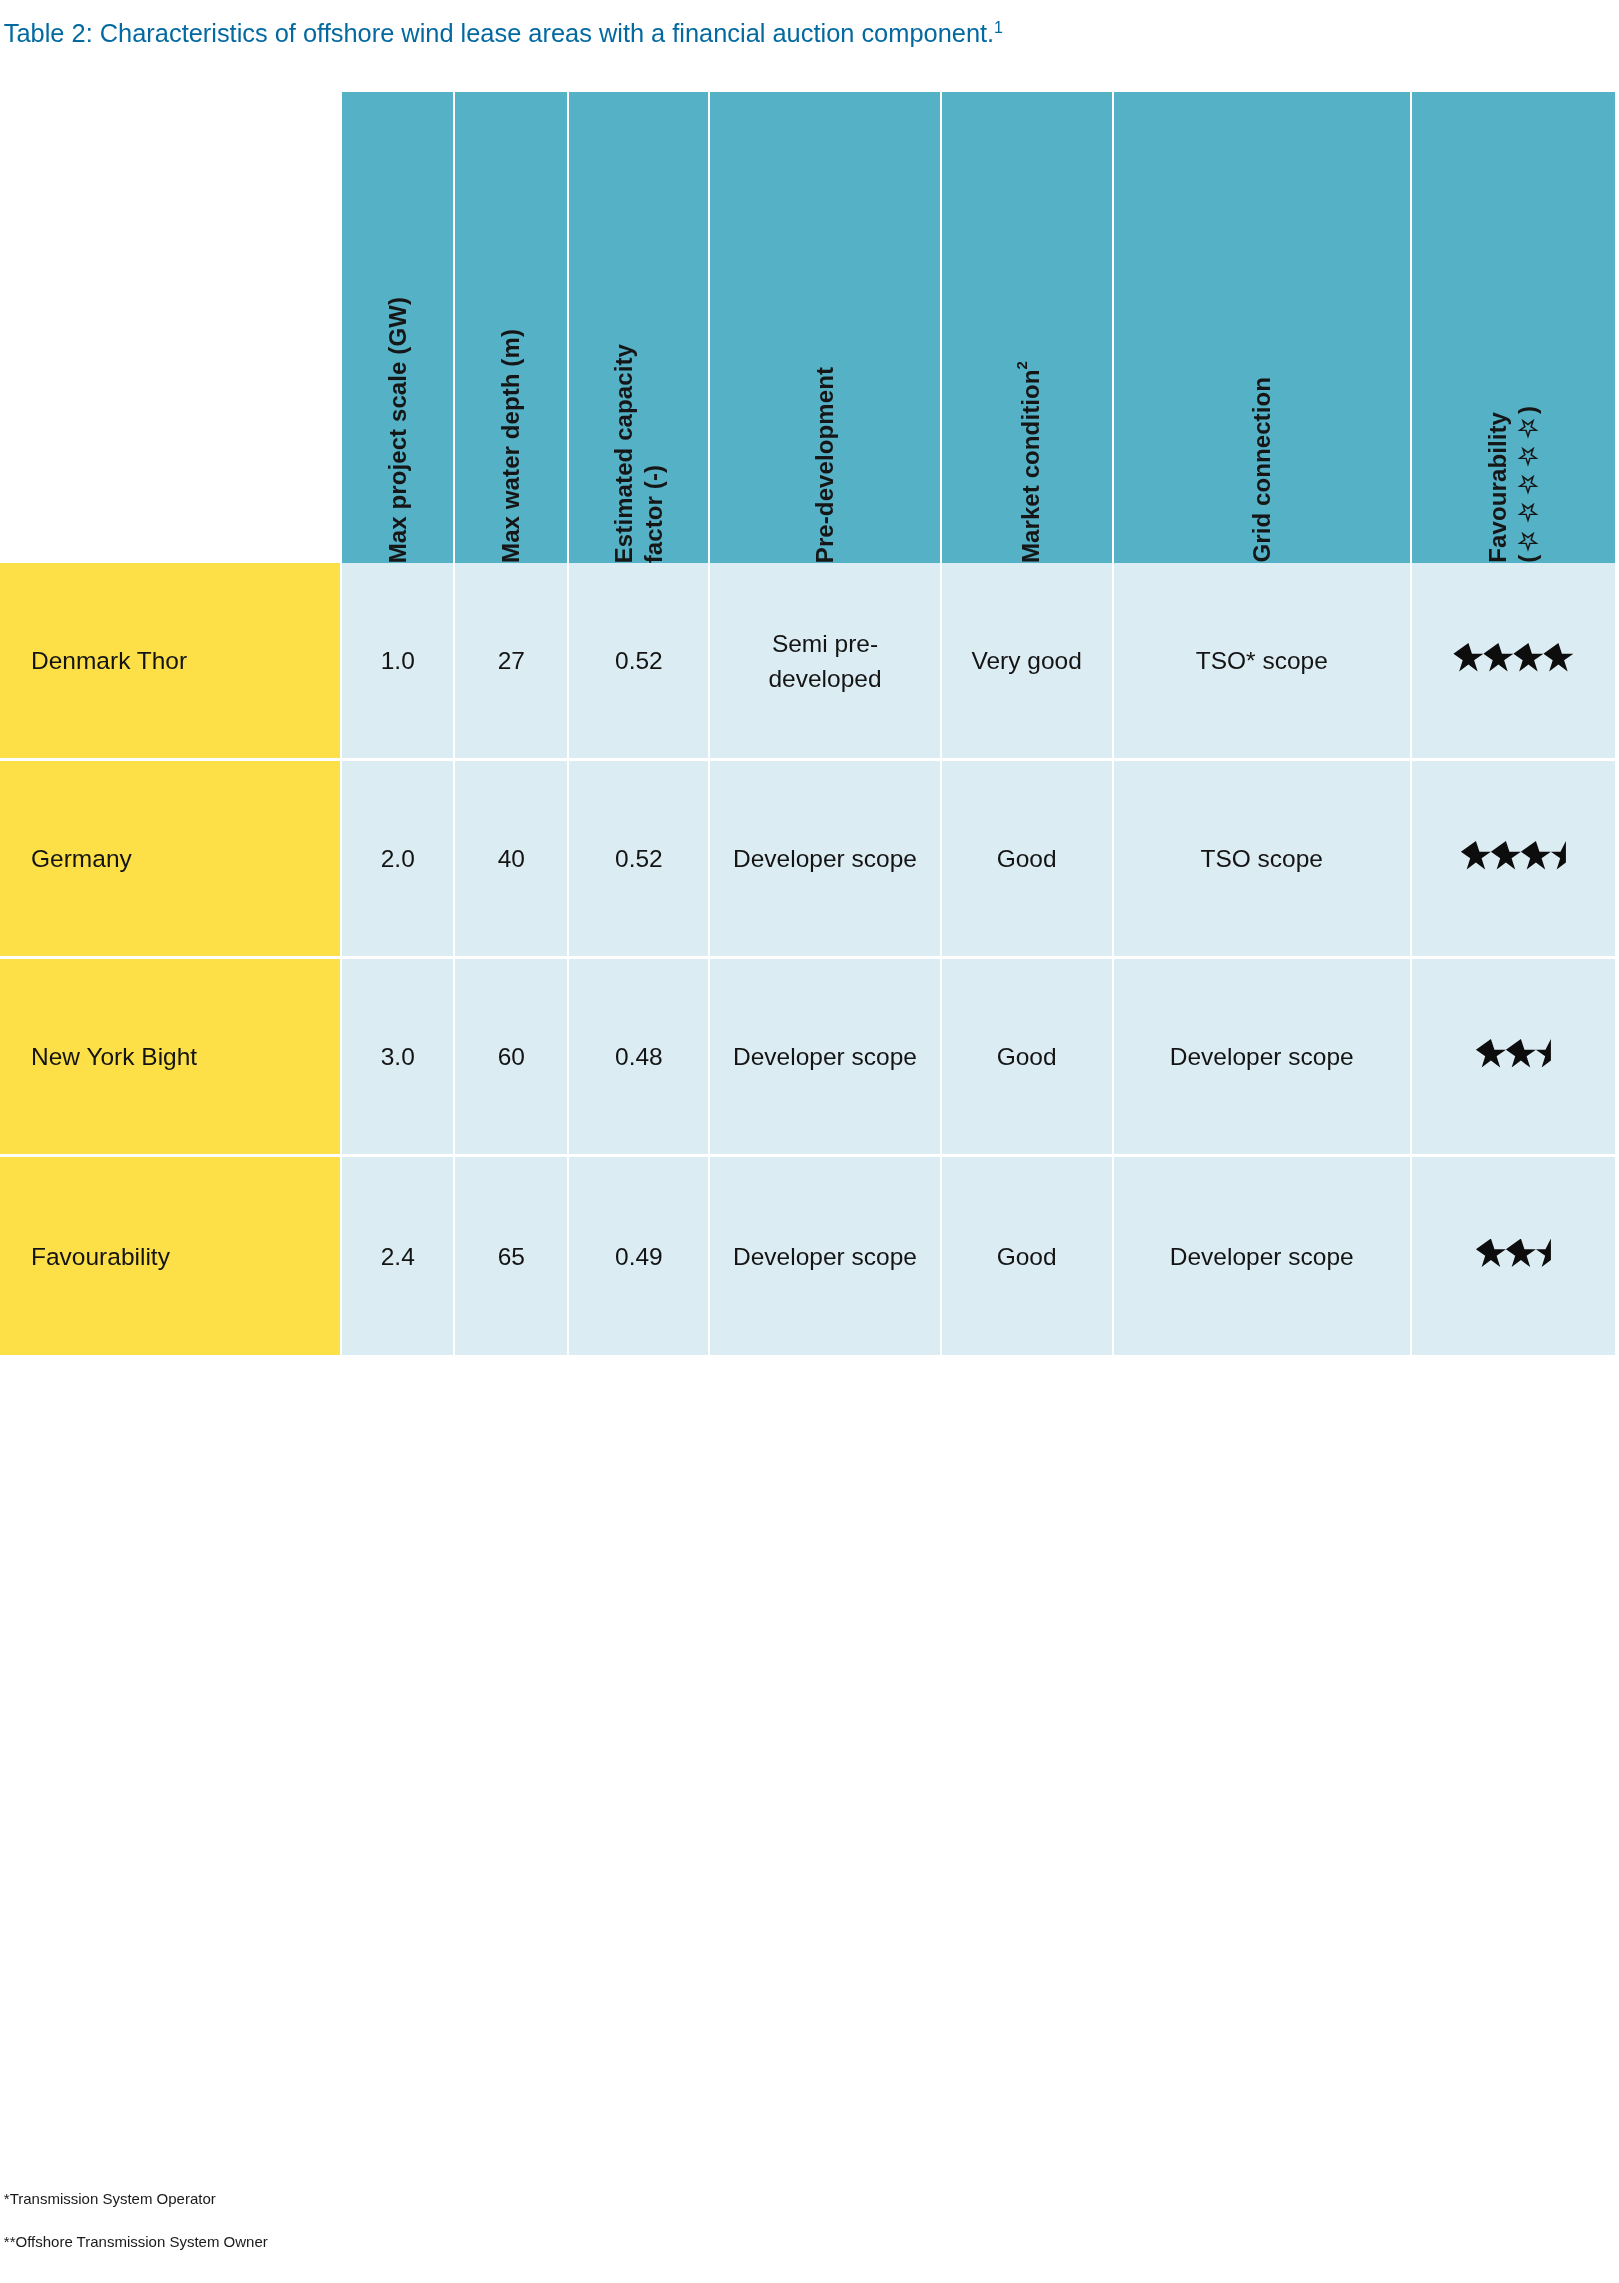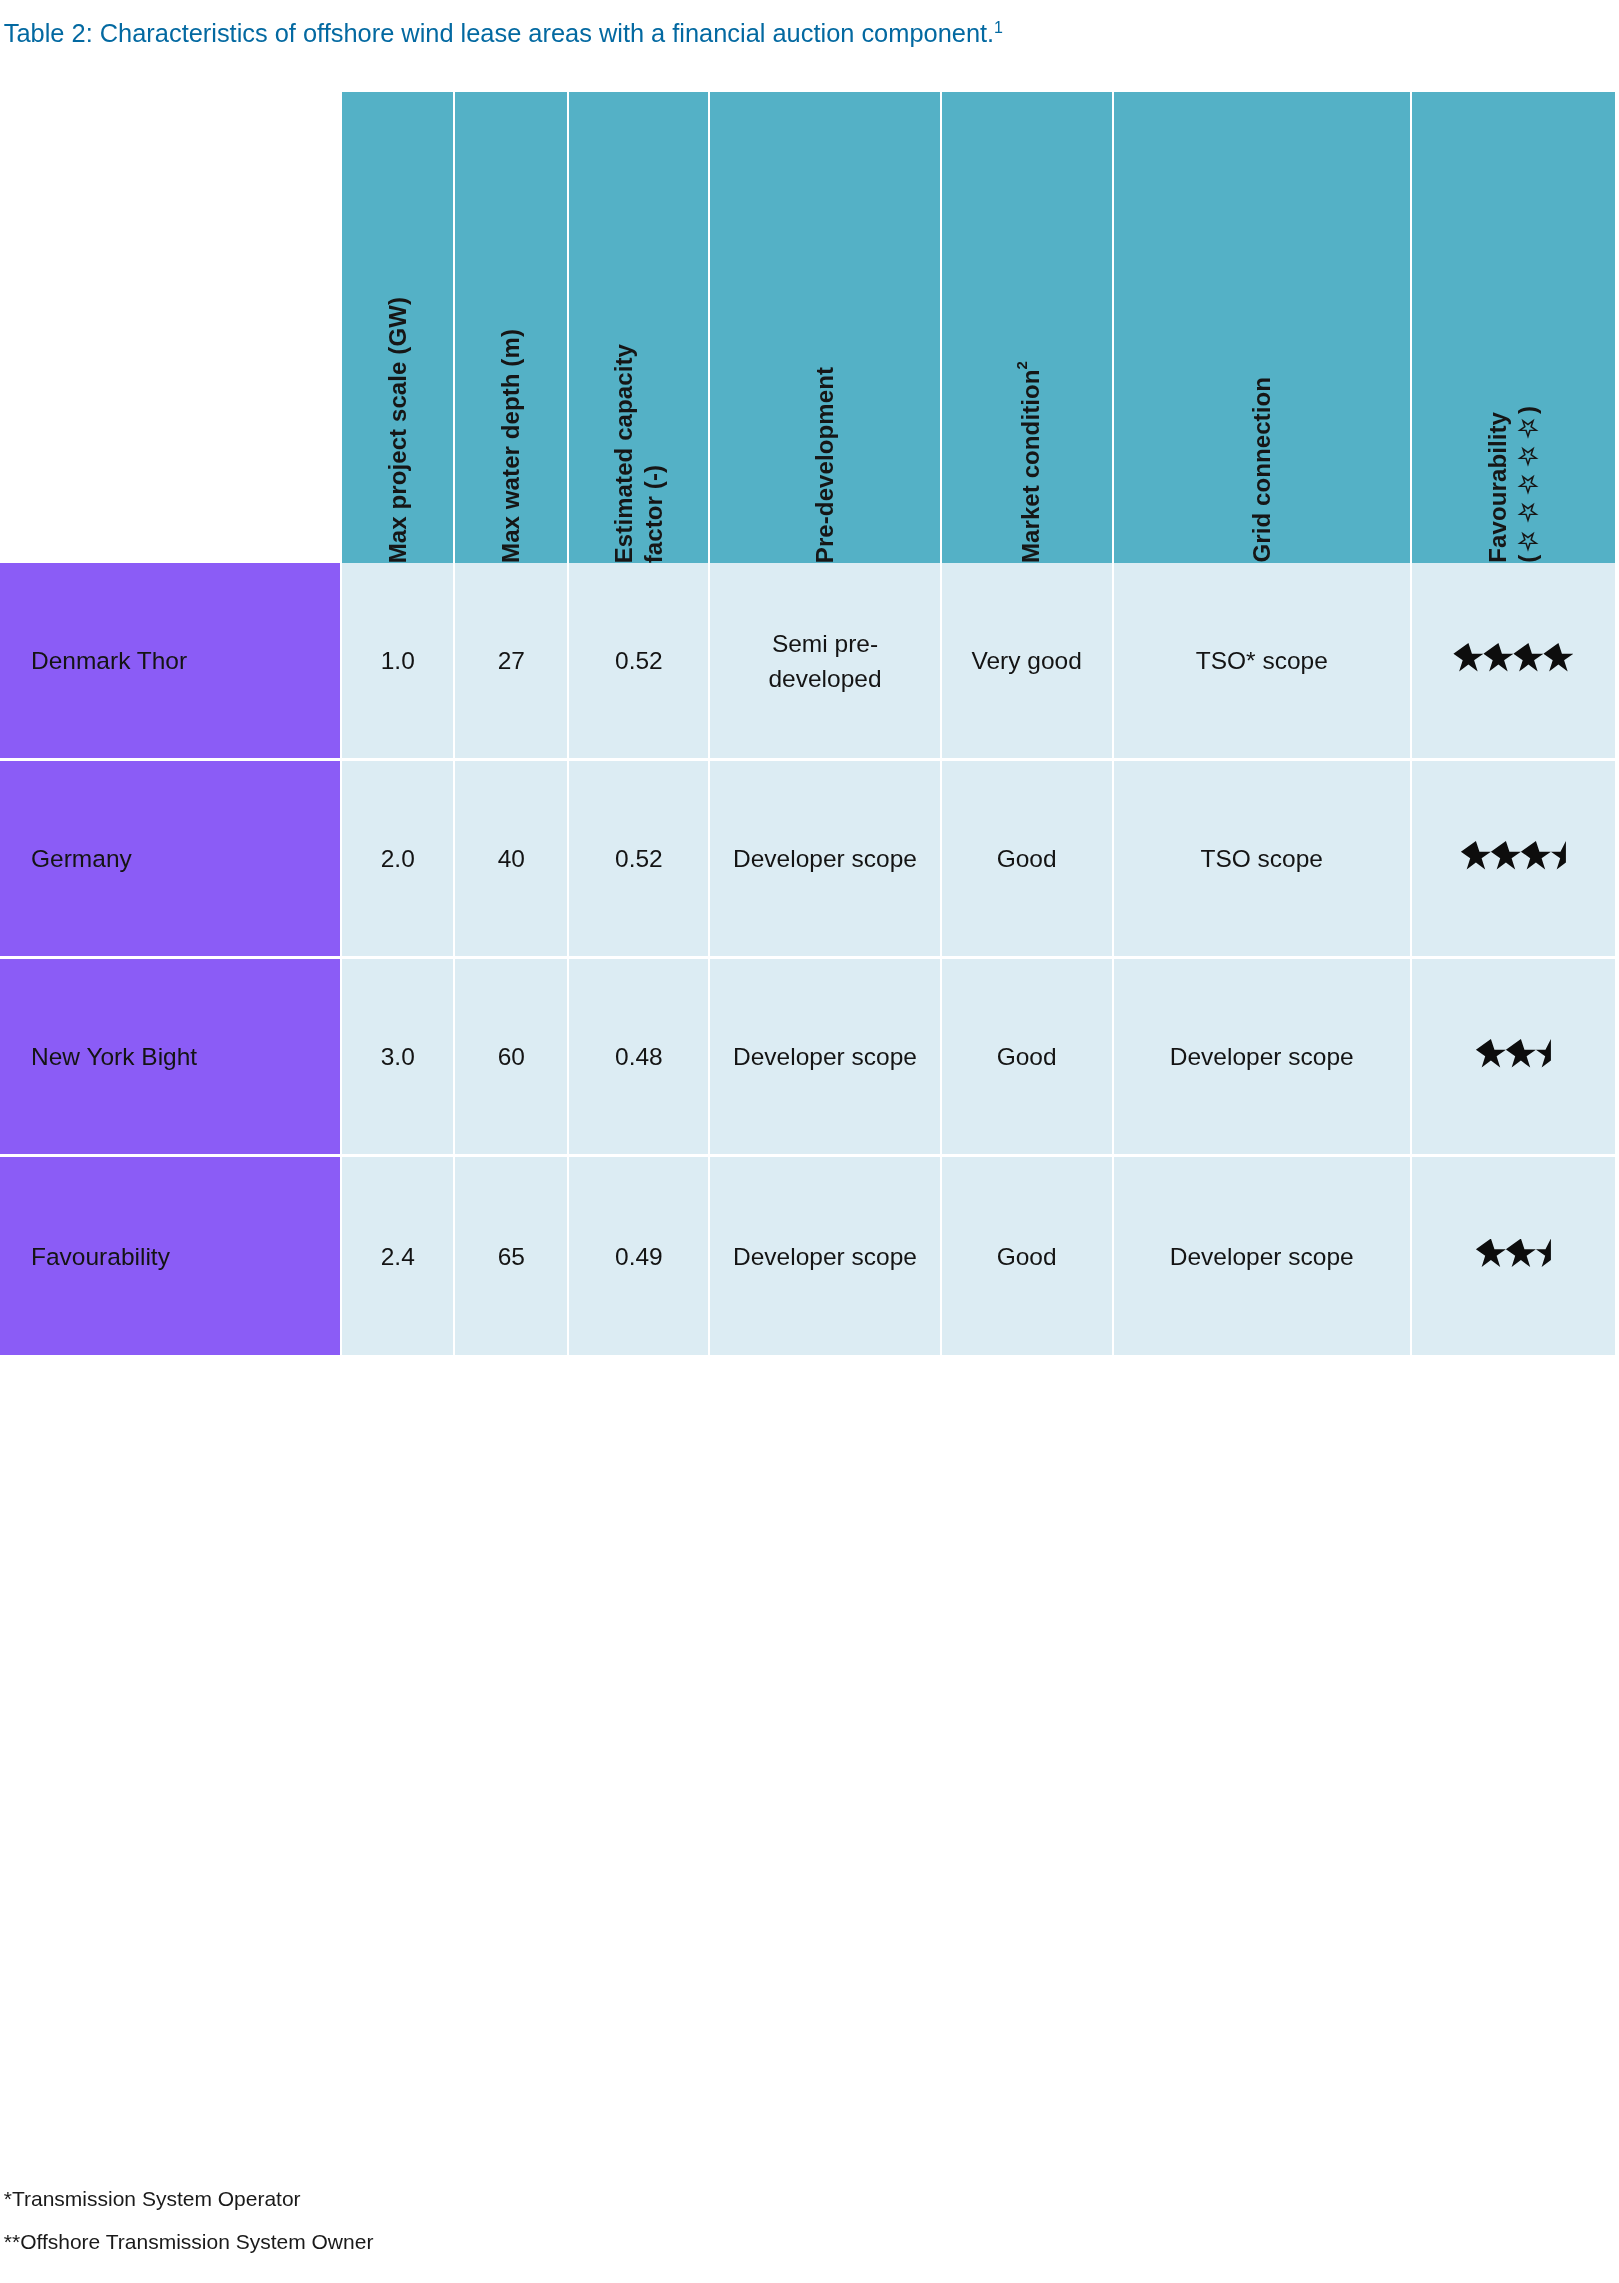--- a/index.html
+++ b/index.html
@@ -100,21 +100,21 @@
     line-height: 35px;
     text-align: center;
     vertical-align: middle;
     color: #141414;
     height: 198px;
   }
   tbody td:last-child { border-right: none; }
   tbody tr:last-child td { border-bottom: none; }
 
   tbody td.rowname {
-    background: #8b5cf6;
+    background: #fde047;
     text-align: left;
     padding-left: 31px;
     font-size: 24.5px;
   }
 
   tbody td.stars {
     font-size: 28px;
     letter-spacing: 0px;
     line-height: 1;
   }
@@ -137,21 +137,21 @@
     display: inline-block;
     background: #0d0d0d;
     clip-path: polygon(100% 0%, 100% 100%, 100% 72%, 38.2% 95%, 62% 57.5%, 0% 35.5%, 63.6% 35.5%);
   }
 
   
   #footnotes {
     position: absolute;
     left: 3.8px;
     top: 2177px;
-    font-size: 21px;
+    font-size: 15px;
     line-height: 43px;
     color: #1a1a1a;
   }
   #footnotes div { white-space: nowrap; }
 </style>
 </head>
 <body>
 
 <div id="table-caption">
   <span>Table 2: Characteristics of offshore wind lease areas with a financial auction component.</span><span class="fn">1</span>

